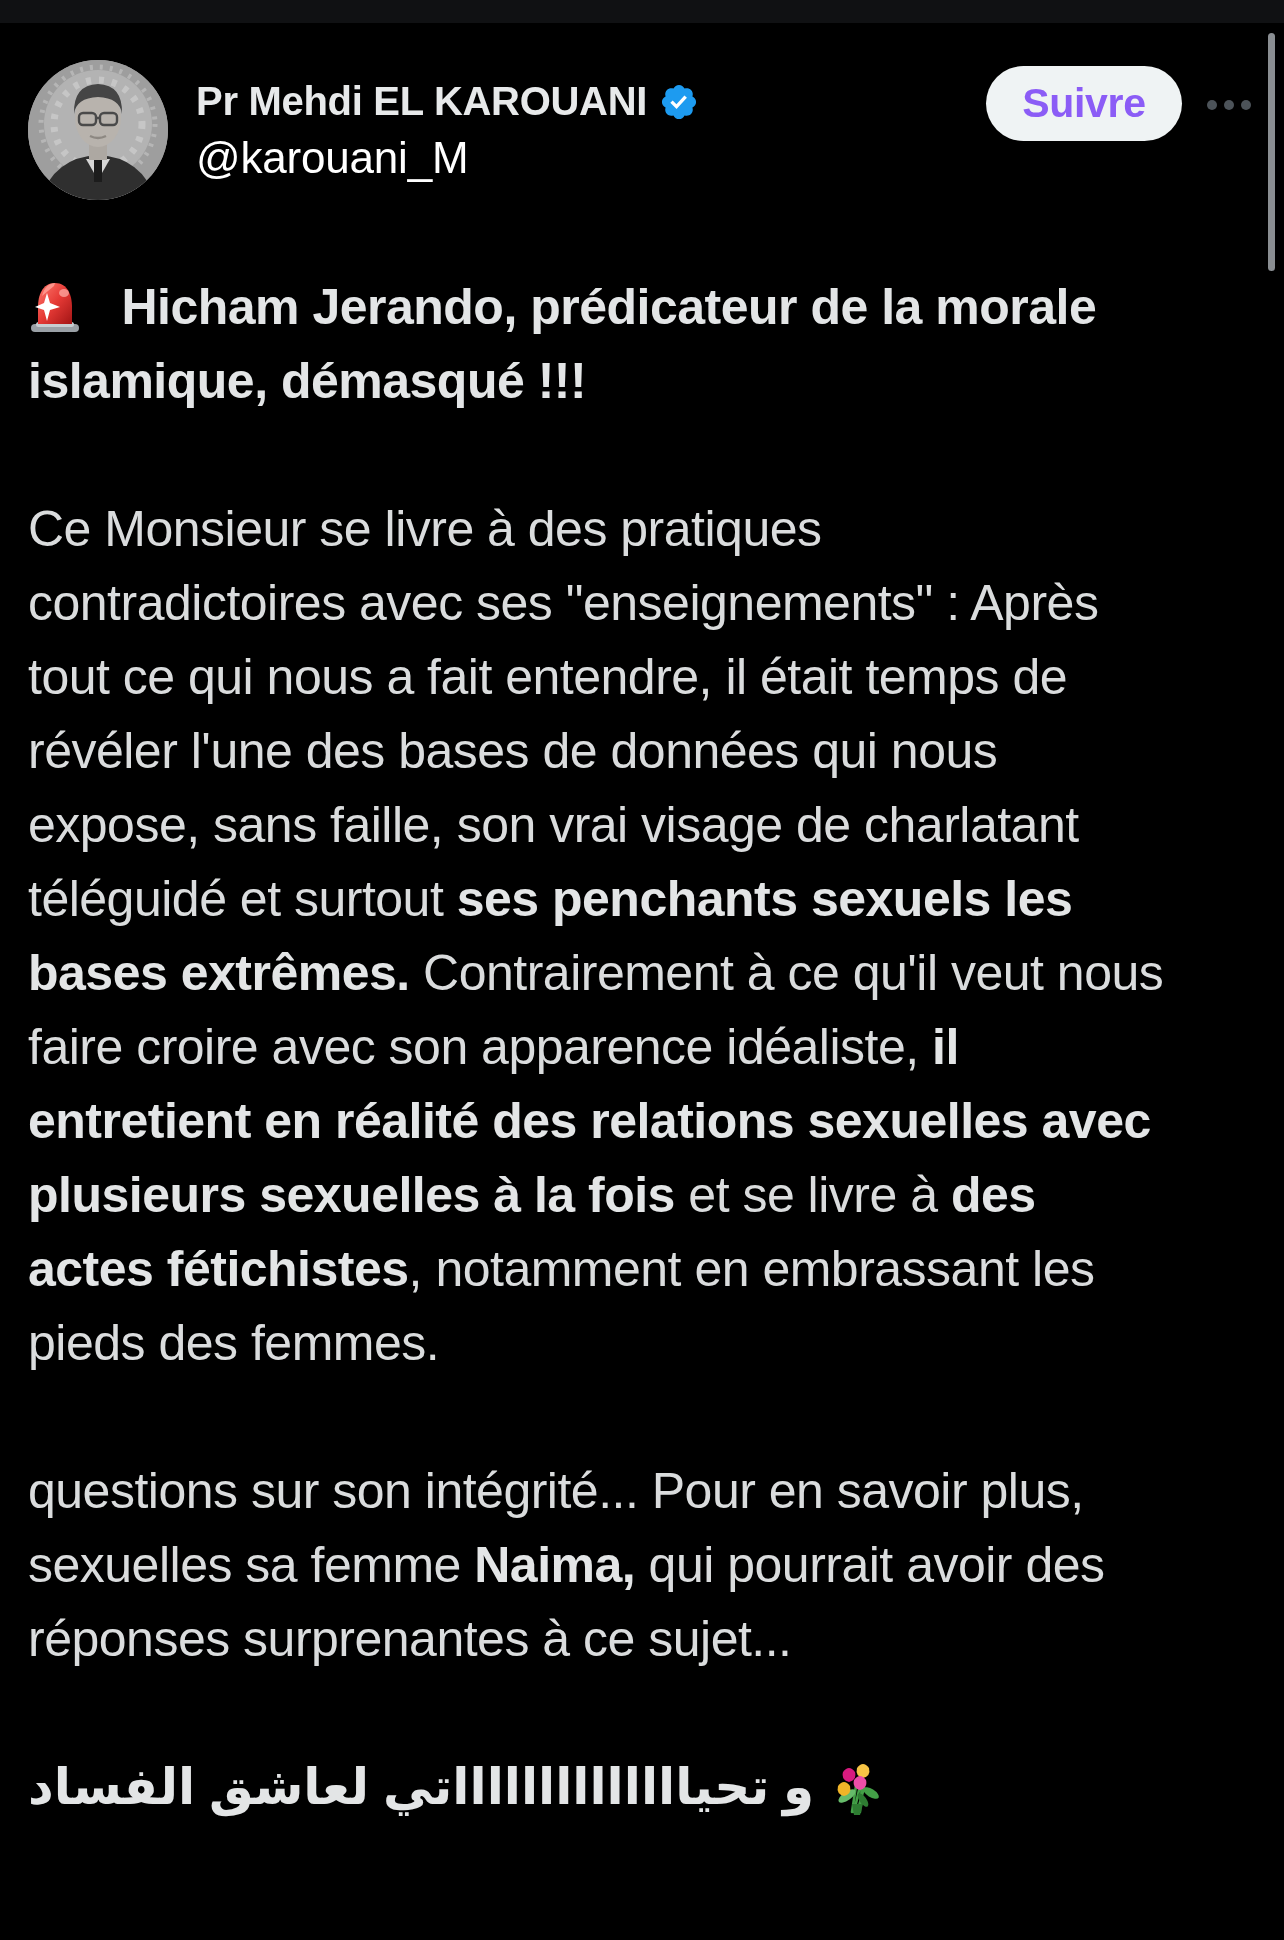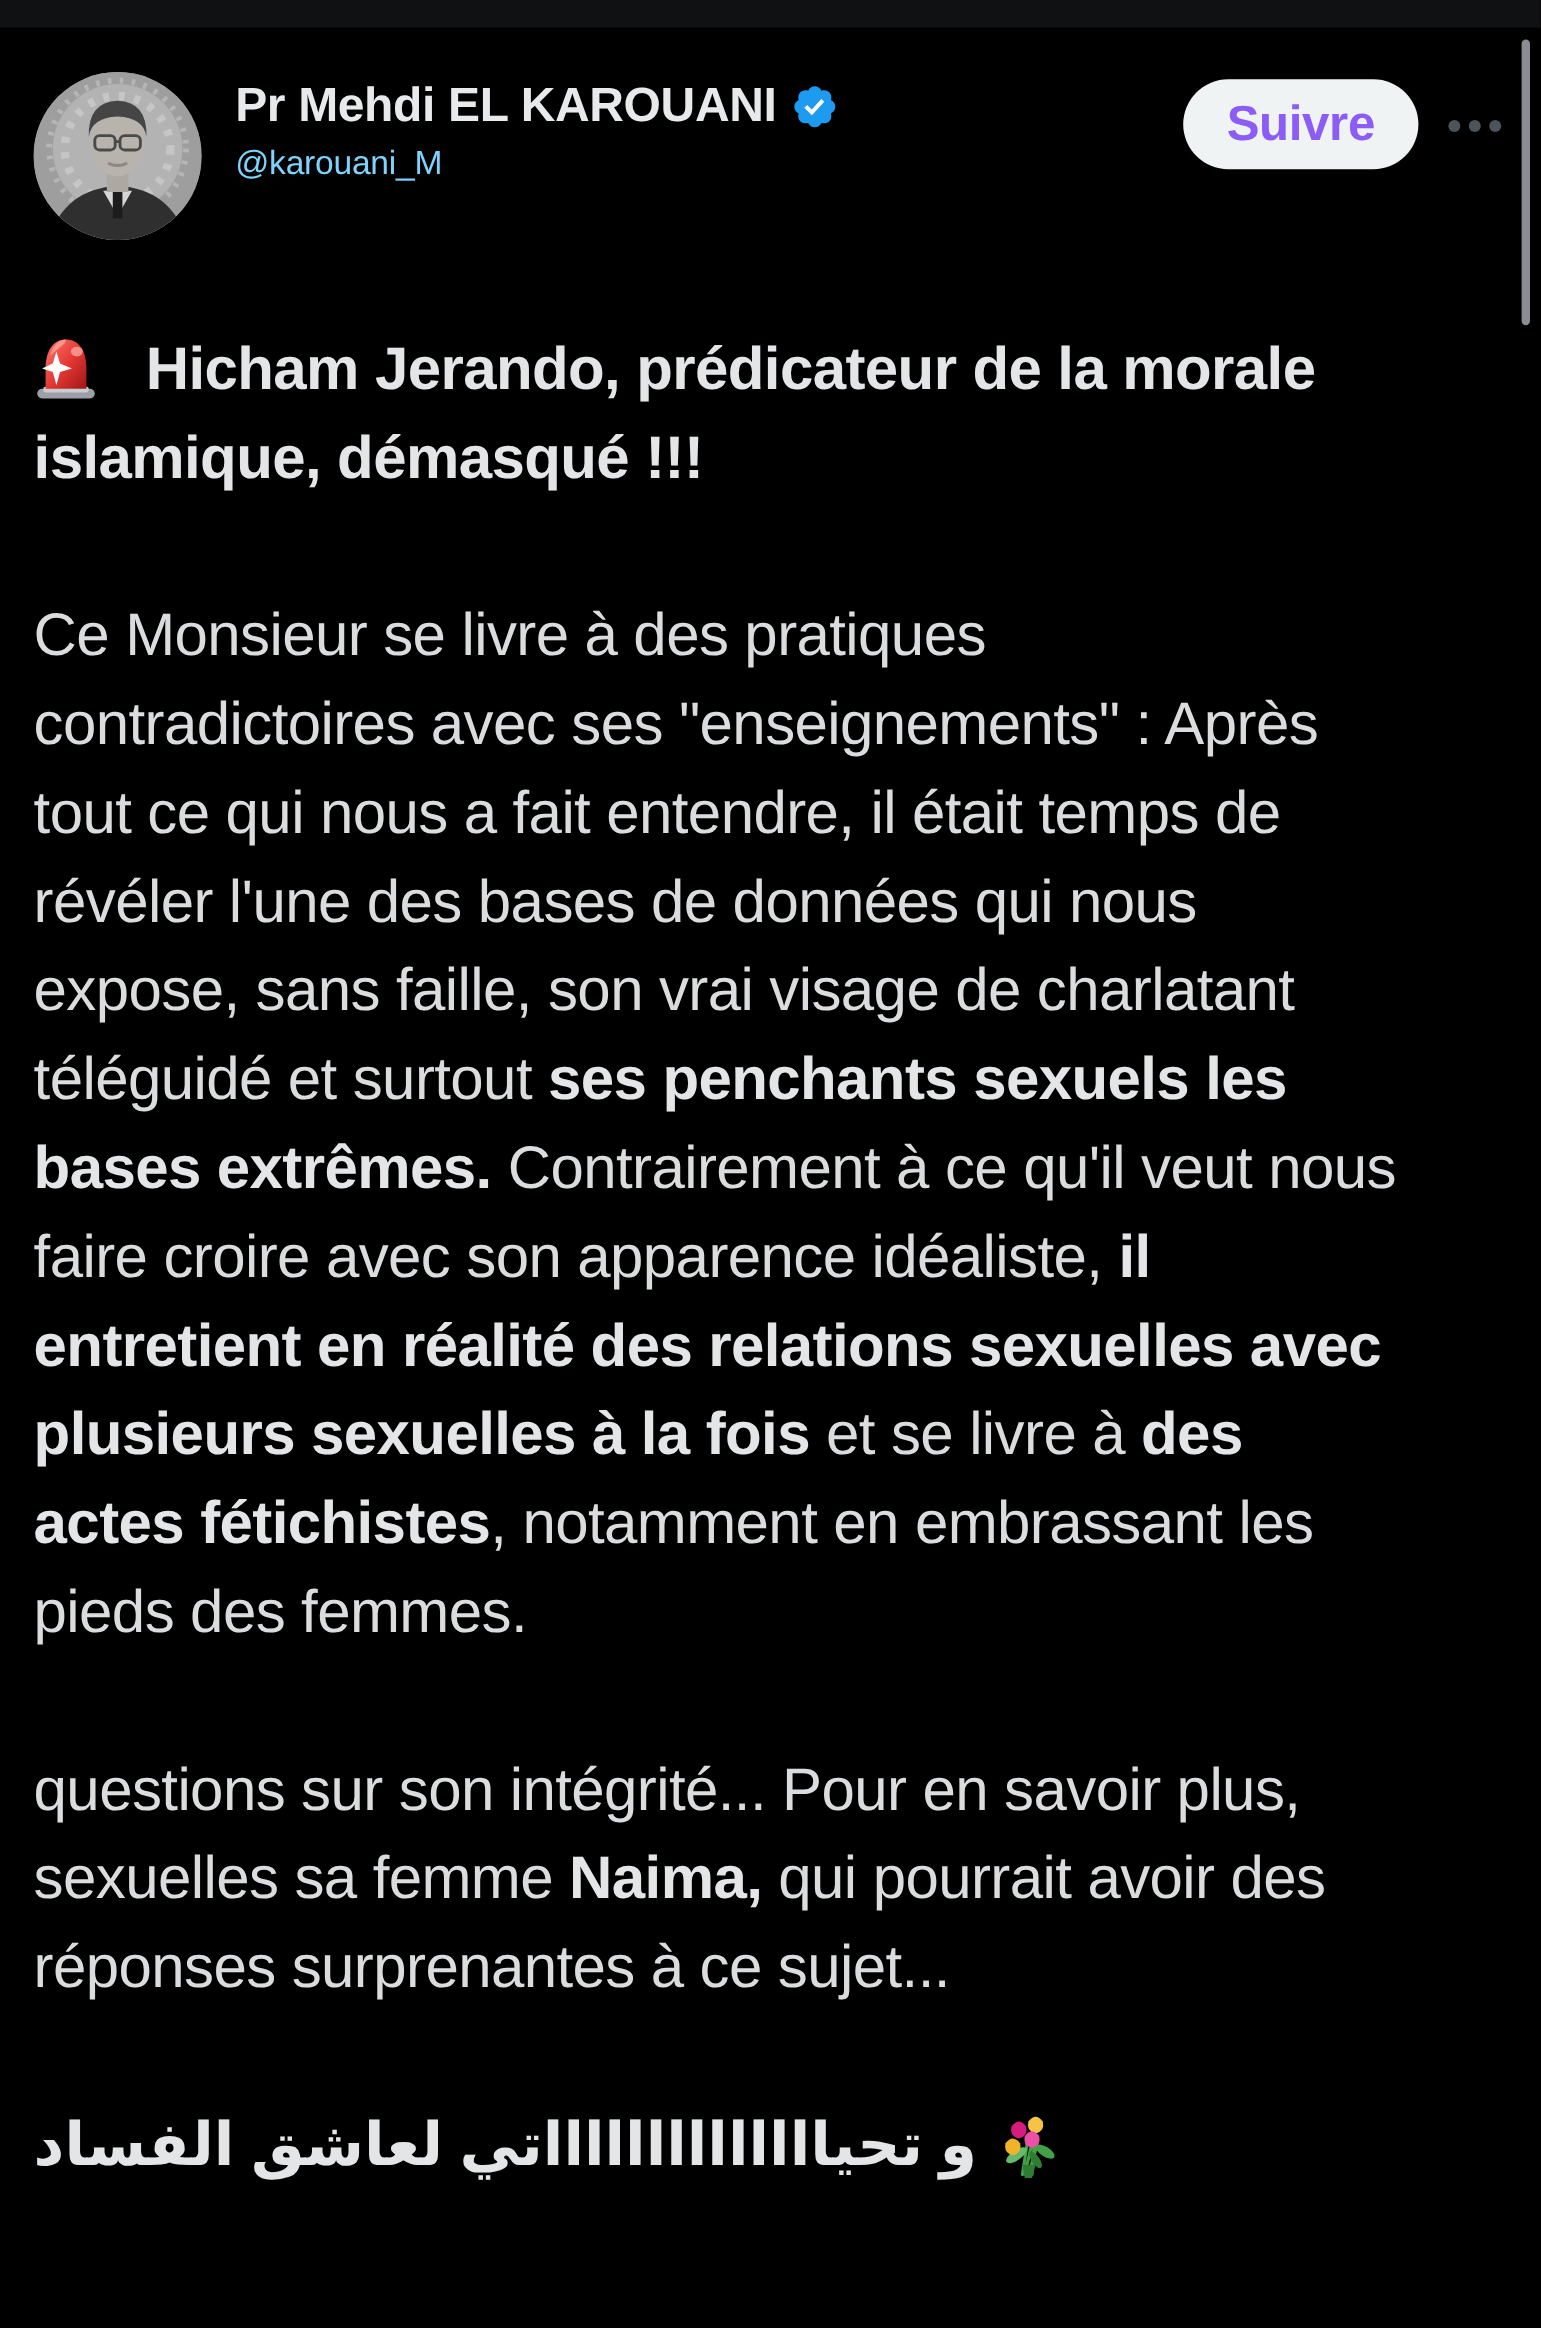--- a/index.html
+++ b/index.html
@@ -5,25 +5,25 @@
   html,body{margin:0;padding:0;}
   body{
     width:1284px;height:1940px;background:#000;overflow:hidden;position:relative;
     font-family:"Liberation Sans","DejaVu Sans",sans-serif;
     -webkit-font-smoothing:antialiased;
   }
   .topstrip{height:23px;background:#101113;}
   .scrollbar{position:absolute;right:9px;top:33px;width:7px;height:238px;border-radius:4px;background:#8a8e92;}
   .header{position:relative;height:200px;}
   .avatar{position:absolute;left:28px;top:37px;width:140px;height:140px;border-radius:50%;overflow:hidden;background:#9e9e9e;}
-  .namecol{position:absolute;left:196px;top:43px;}
+  .namecol{position:absolute;left:196px;top:56px;}
   .name-row{display:flex;align-items:center;gap:12px;}
   .name{font-size:40px;font-weight:700;color:#e7e9ea;letter-spacing:-0.3px;white-space:nowrap;}
   .badge{width:40px;height:40px;flex:0 0 auto;}
-  .handle{font-size:28px;color:#7dd3fc;margin-top:9px;letter-spacing:-0.2px;}
+  .handle{font-size:44px;color:#ffffff;margin-top:9px;letter-spacing:-0.2px;}
   .follow{position:absolute;left:986px;top:43px;width:196px;height:75px;border-radius:40px;background:#eff3f4;
     color:#8b5cf6;font-size:41px;font-weight:700;display:flex;align-items:center;justify-content:center;
     border:none;cursor:pointer;letter-spacing:-0.3px;}
   .more{position:absolute;left:1201px;top:71px;display:flex;gap:7px;cursor:pointer;padding:6px;}
   .more .dot{width:10px;height:10px;border-radius:50%;background:#4c5359;}
   .tweet-text{padding:0 14px 0 28px;margin-top:47px;}
   .line{min-height:74px;line-height:74px;font-size:50px;color:#dadcdd;letter-spacing:-0.5px;white-space:nowrap;}
   .line .b{font-weight:700;color:#e3e5e6;}
   svg.emoji{display:inline-block;vertical-align:-9px;}
   svg.emoji.siren{margin-right:26px;}

